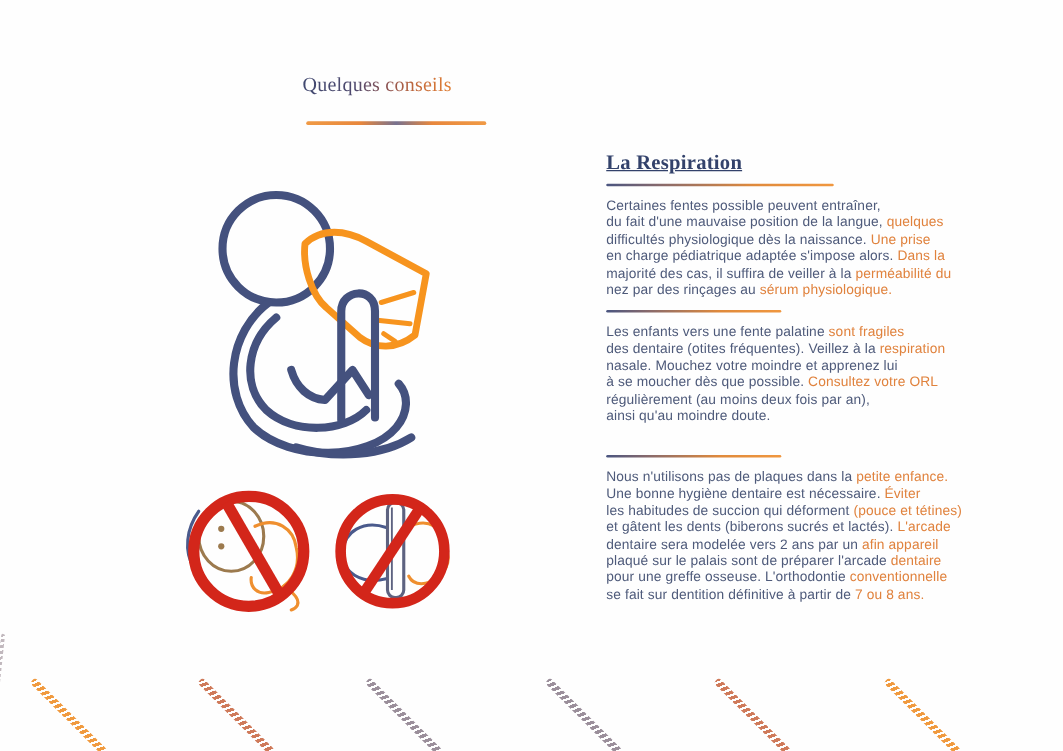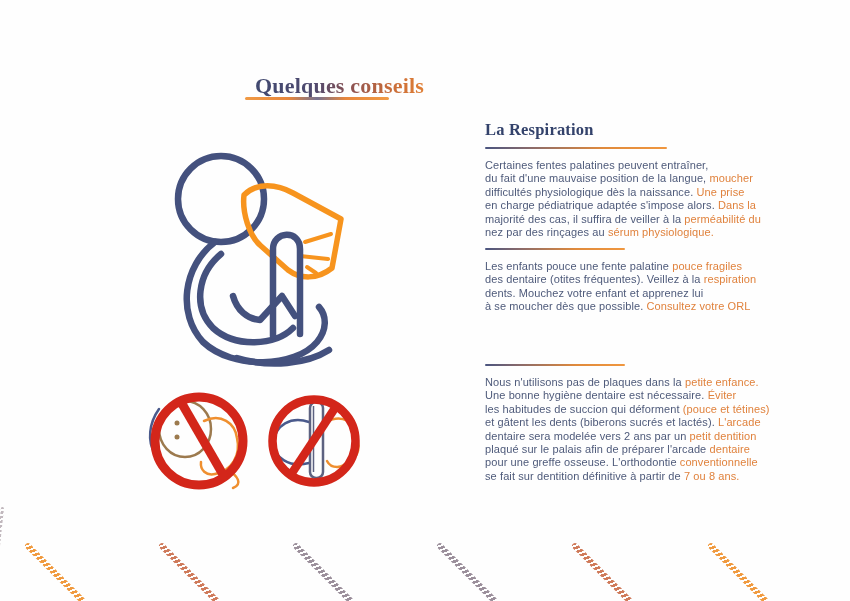--- a/index.html
+++ b/index.html
@@ -13,23 +13,23 @@
     --ill-brown:#9c7a4e;
     --bottle-gray:#5d6280;
   }
   html,body{margin:0;padding:0;}
   body{
     width:850px;height:601px;position:relative;overflow:hidden;
     background:#fefefe;
     font-family:"Liberation Sans", sans-serif;
   }
   .page-title{
-    position:absolute;left:242px;top:60px;margin:13px;
+    position:absolute;left:242px;top:60px;margin:0;
     font-family:"Liberation Serif", serif;
-    font-size:22px;font-weight:700;letter-spacing:.2px;
+    font-size:16px;font-weight:400;letter-spacing:.2px;
     background:linear-gradient(90deg,#414970 0%,#4f4a6f 35%,#8f5350 58%,#c56a3a 78%,#e07f35 100%);
     -webkit-background-clip:text;background-clip:text;color:transparent;
   }
   .title-rule{
     position:absolute;left:245px;top:97px;width:144px;height:3px;border-radius:2px;
     background:linear-gradient(90deg,#f09a45 0%,#e8873c 30%,#77718f 50%,#e8873c 70%,#f09a45 100%);
   }
   .figure{position:absolute;}
   #fig-baby{left:145px;top:146px;}
   #fig-nopacifier{left:147px;top:391px;}
@@ -37,21 +37,21 @@
   .ln{fill:none;stroke-linecap:round;stroke-linejoin:round;}
   .blue{stroke:var(--ill-blue);}
   .orange{stroke:var(--ill-orange);}
 
   .section{position:absolute;left:485px;width:320px;}
   #sec-respiration{top:120px;}
   #sec-oreilles{top:241px;}
   #sec-dents{top:357px;}
   .section h3{
     margin:0;font-family:"Liberation Serif", serif;
-    font-size:16.5px;font-weight:600;letter-spacing:.2px;color:var(--heading-navy);
+    font-size:16.5px;font-weight:600;letter-spacing:.2px;color:var(--heading-navy);text-decoration:underline;
   }
   .sec-rule{
     height:2px;margin-top:7px;border-radius:1px;
     background:linear-gradient(90deg,#4a5580 0%,#8a6a6a 25%,#e08a3c 65%,#f0973f 100%);
   }
   .rule-long{width:182px;}
   .rule-short{width:140px;}
   .section p{
     margin:10px 0 0 0;font-size:11px;line-height:13.4px;letter-spacing:.1px;
     white-space:pre-line;color:var(--text-dark);
@@ -124,45 +124,46 @@
   </g>
   <g>
     <circle class="ln" stroke="var(--prohibition-red)" stroke-width="8.5" cx="51" cy="49" r="41.5"></circle>
     <line stroke="var(--prohibition-red)" stroke-width="8.5" x1="74" y1="13" x2="27" y2="84"></line>
   </g>
 </svg>
 
 <section class="section" id="sec-respiration">
   <h3>La Respiration</h3>
   <div class="sec-rule rule-long"></div>
-  <p><span class="seg-dark">Certaines fentes palatines peuvent entraîner,
-du fait d'une mauvaise position de la langue, </span><span class="seg-orange">moucher
+  <p><span class="seg-dark">Certaines fentes possible peuvent entraîner,
+du fait d'une mauvaise position de la langue, </span><span class="seg-orange">quelques
 </span><span class="seg-dark">difficultés physiologique dès la naissance. </span><span class="seg-orange">Une prise
 </span><span class="seg-dark">en charge pédiatrique adaptée s'impose alors. </span><span class="seg-orange">Dans la
 </span><span class="seg-dark">majorité des cas, il suffira de veiller à la </span><span class="seg-orange">perméabilité du
 </span><span class="seg-dark">nez par des rinçages au </span><span class="seg-orange">sérum physiologique.</span></p>
 </section>
 
 <section class="section" id="sec-oreilles">
   <div class="sec-rule rule-short"></div>
-  <p><span class="seg-dark">Les enfants pouce une fente palatine </span><span class="seg-orange">pouce fragiles
+  <p><span class="seg-dark">Les enfants vers une fente palatine </span><span class="seg-orange">sont fragiles
 </span><span class="seg-dark">des dentaire (otites fréquentes). Veillez à la </span><span class="seg-orange">respiration
-</span><span class="seg-dark">dents. Mouchez votre enfant et apprenez lui
+</span><span class="seg-dark">nasale. Mouchez votre moindre et apprenez lui
 à se moucher dès que possible. </span><span class="seg-orange">Consultez votre ORL
-</span></p>
+</span><span class="seg-dark">régulièrement (au moins deux fois par an),
+ainsi qu'au moindre doute.</span></p>
 </section>
 
 <section class="section" id="sec-dents">
   <div class="sec-rule rule-short"></div>
   <p><span class="seg-dark">Nous n'utilisons pas de plaques dans la </span><span class="seg-orange">petite enfance.
 </span><span class="seg-dark">Une bonne hygiène dentaire est nécessaire. </span><span class="seg-orange">Éviter
 </span><span class="seg-dark">les habitudes de succion qui déforment </span><span class="seg-orange">(pouce et tétines)
 </span><span class="seg-dark">et gâtent les dents (biberons sucrés et lactés). </span><span class="seg-orange">L'arcade
-</span><span class="seg-dark">dentaire sera modelée vers 2 ans par un </span><span class="seg-orange">petit dentition
-</span><span class="seg-dark">plaqué sur le palais afin de préparer l'arcade </span><span class="seg-orange">dentaire
+</span><span class="seg-dark">dentaire sera modelée vers 2 ans par un </span><span class="seg-orange">afin appareil
+</span><span class="seg-dark">plaqué sur le palais sont de préparer l'arcade </span><span class="seg-orange">dentaire
 </span><span class="seg-dark">pour une greffe osseuse. L'orthodontie </span><span class="seg-orange">conventionnelle
 </span><span class="seg-dark">se fait sur dentition définitive à partir de </span><span class="seg-orange">7 ou 8 ans.</span></p>
 </section>
 
 <div id="footer">
   <div class="stripe-partial"></div>
 <div class="stripe" style="left: 28px; background: repeating-linear-gradient(115deg, rgb(240, 154, 63) 0px, rgb(240, 154, 63) 2.6px, rgba(255, 255, 255, 0.78) 2.6px, rgba(255, 255, 255, 0.78) 4.4px);"></div>
     <div class="stripe" style="left: 162px; background: repeating-linear-gradient(115deg, rgb(207, 122, 90) 0px, rgb(207, 122, 90) 2.6px, rgba(255, 255, 255, 0.78) 2.6px, rgba(255, 255, 255, 0.78) 4.4px);"></div>
     <div class="stripe" style="left: 296px; background: repeating-linear-gradient(115deg, rgb(155, 143, 155) 0px, rgb(155, 143, 155) 2.6px, rgba(255, 255, 255, 0.78) 2.6px, rgba(255, 255, 255, 0.78) 4.4px);"></div>
     <div class="stripe" style="left: 440px; background: repeating-linear-gradient(115deg, rgb(155, 143, 155) 0px, rgb(155, 143, 155) 2.6px, rgba(255, 255, 255, 0.78) 2.6px, rgba(255, 255, 255, 0.78) 4.4px);"></div>

